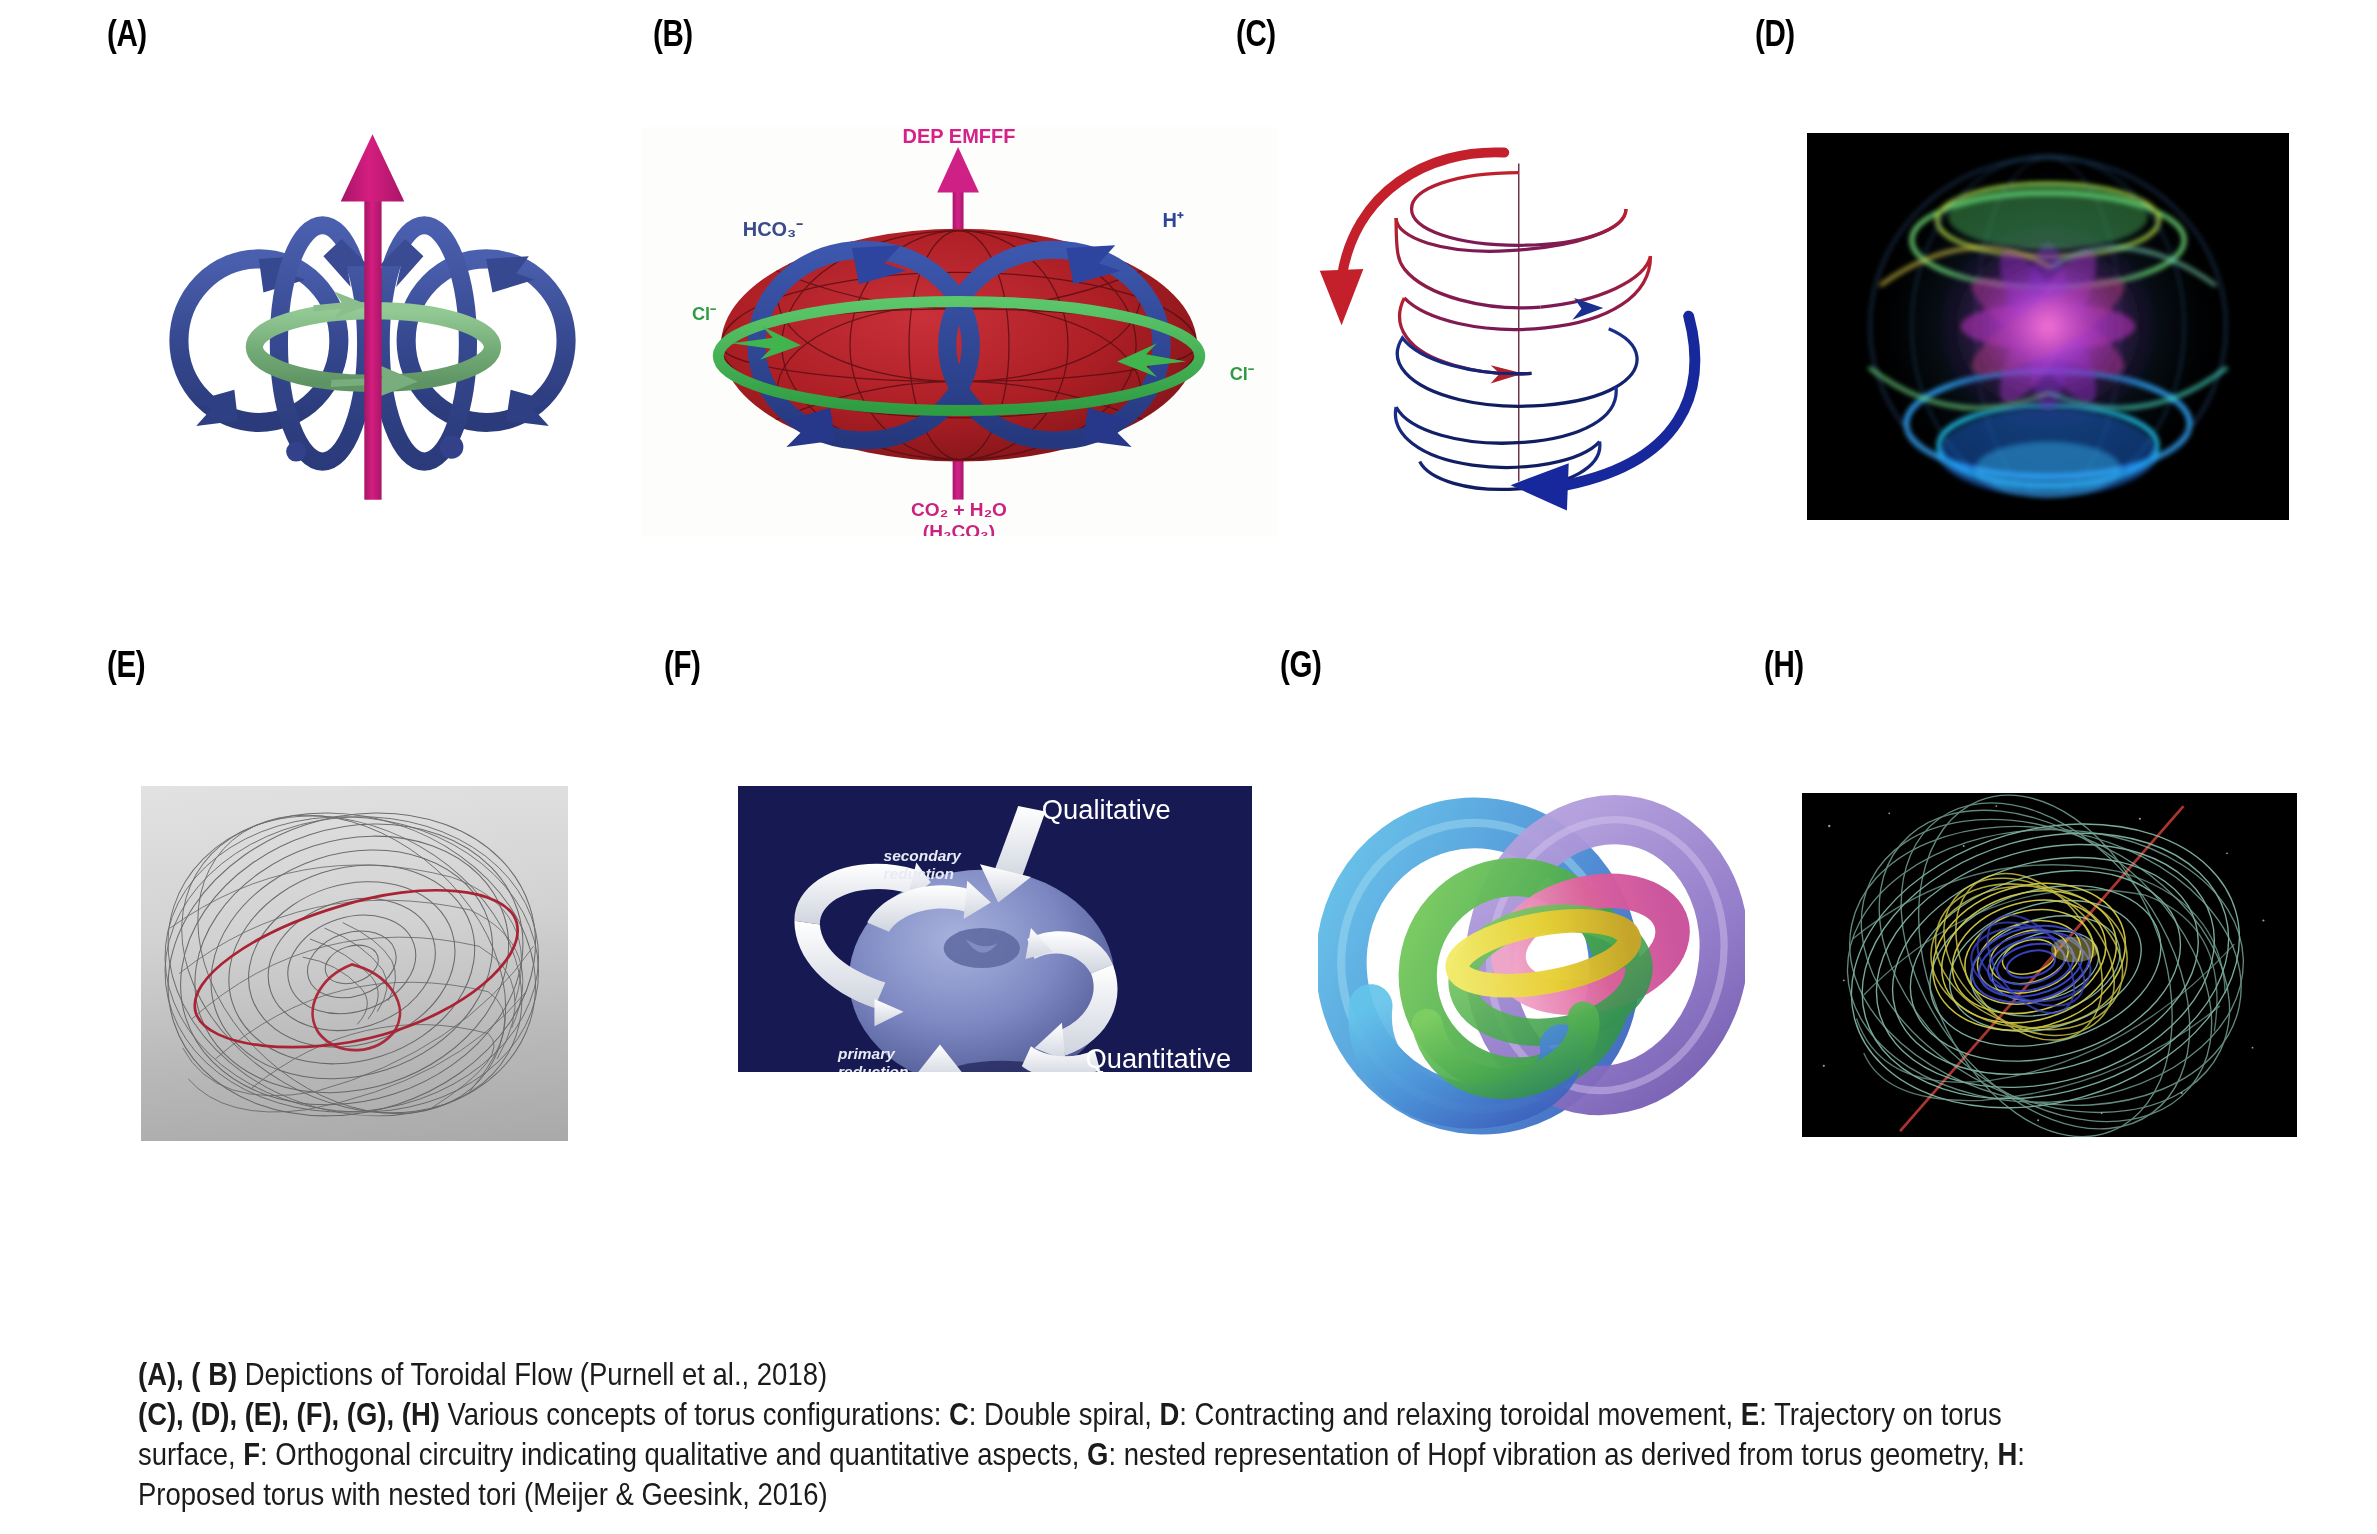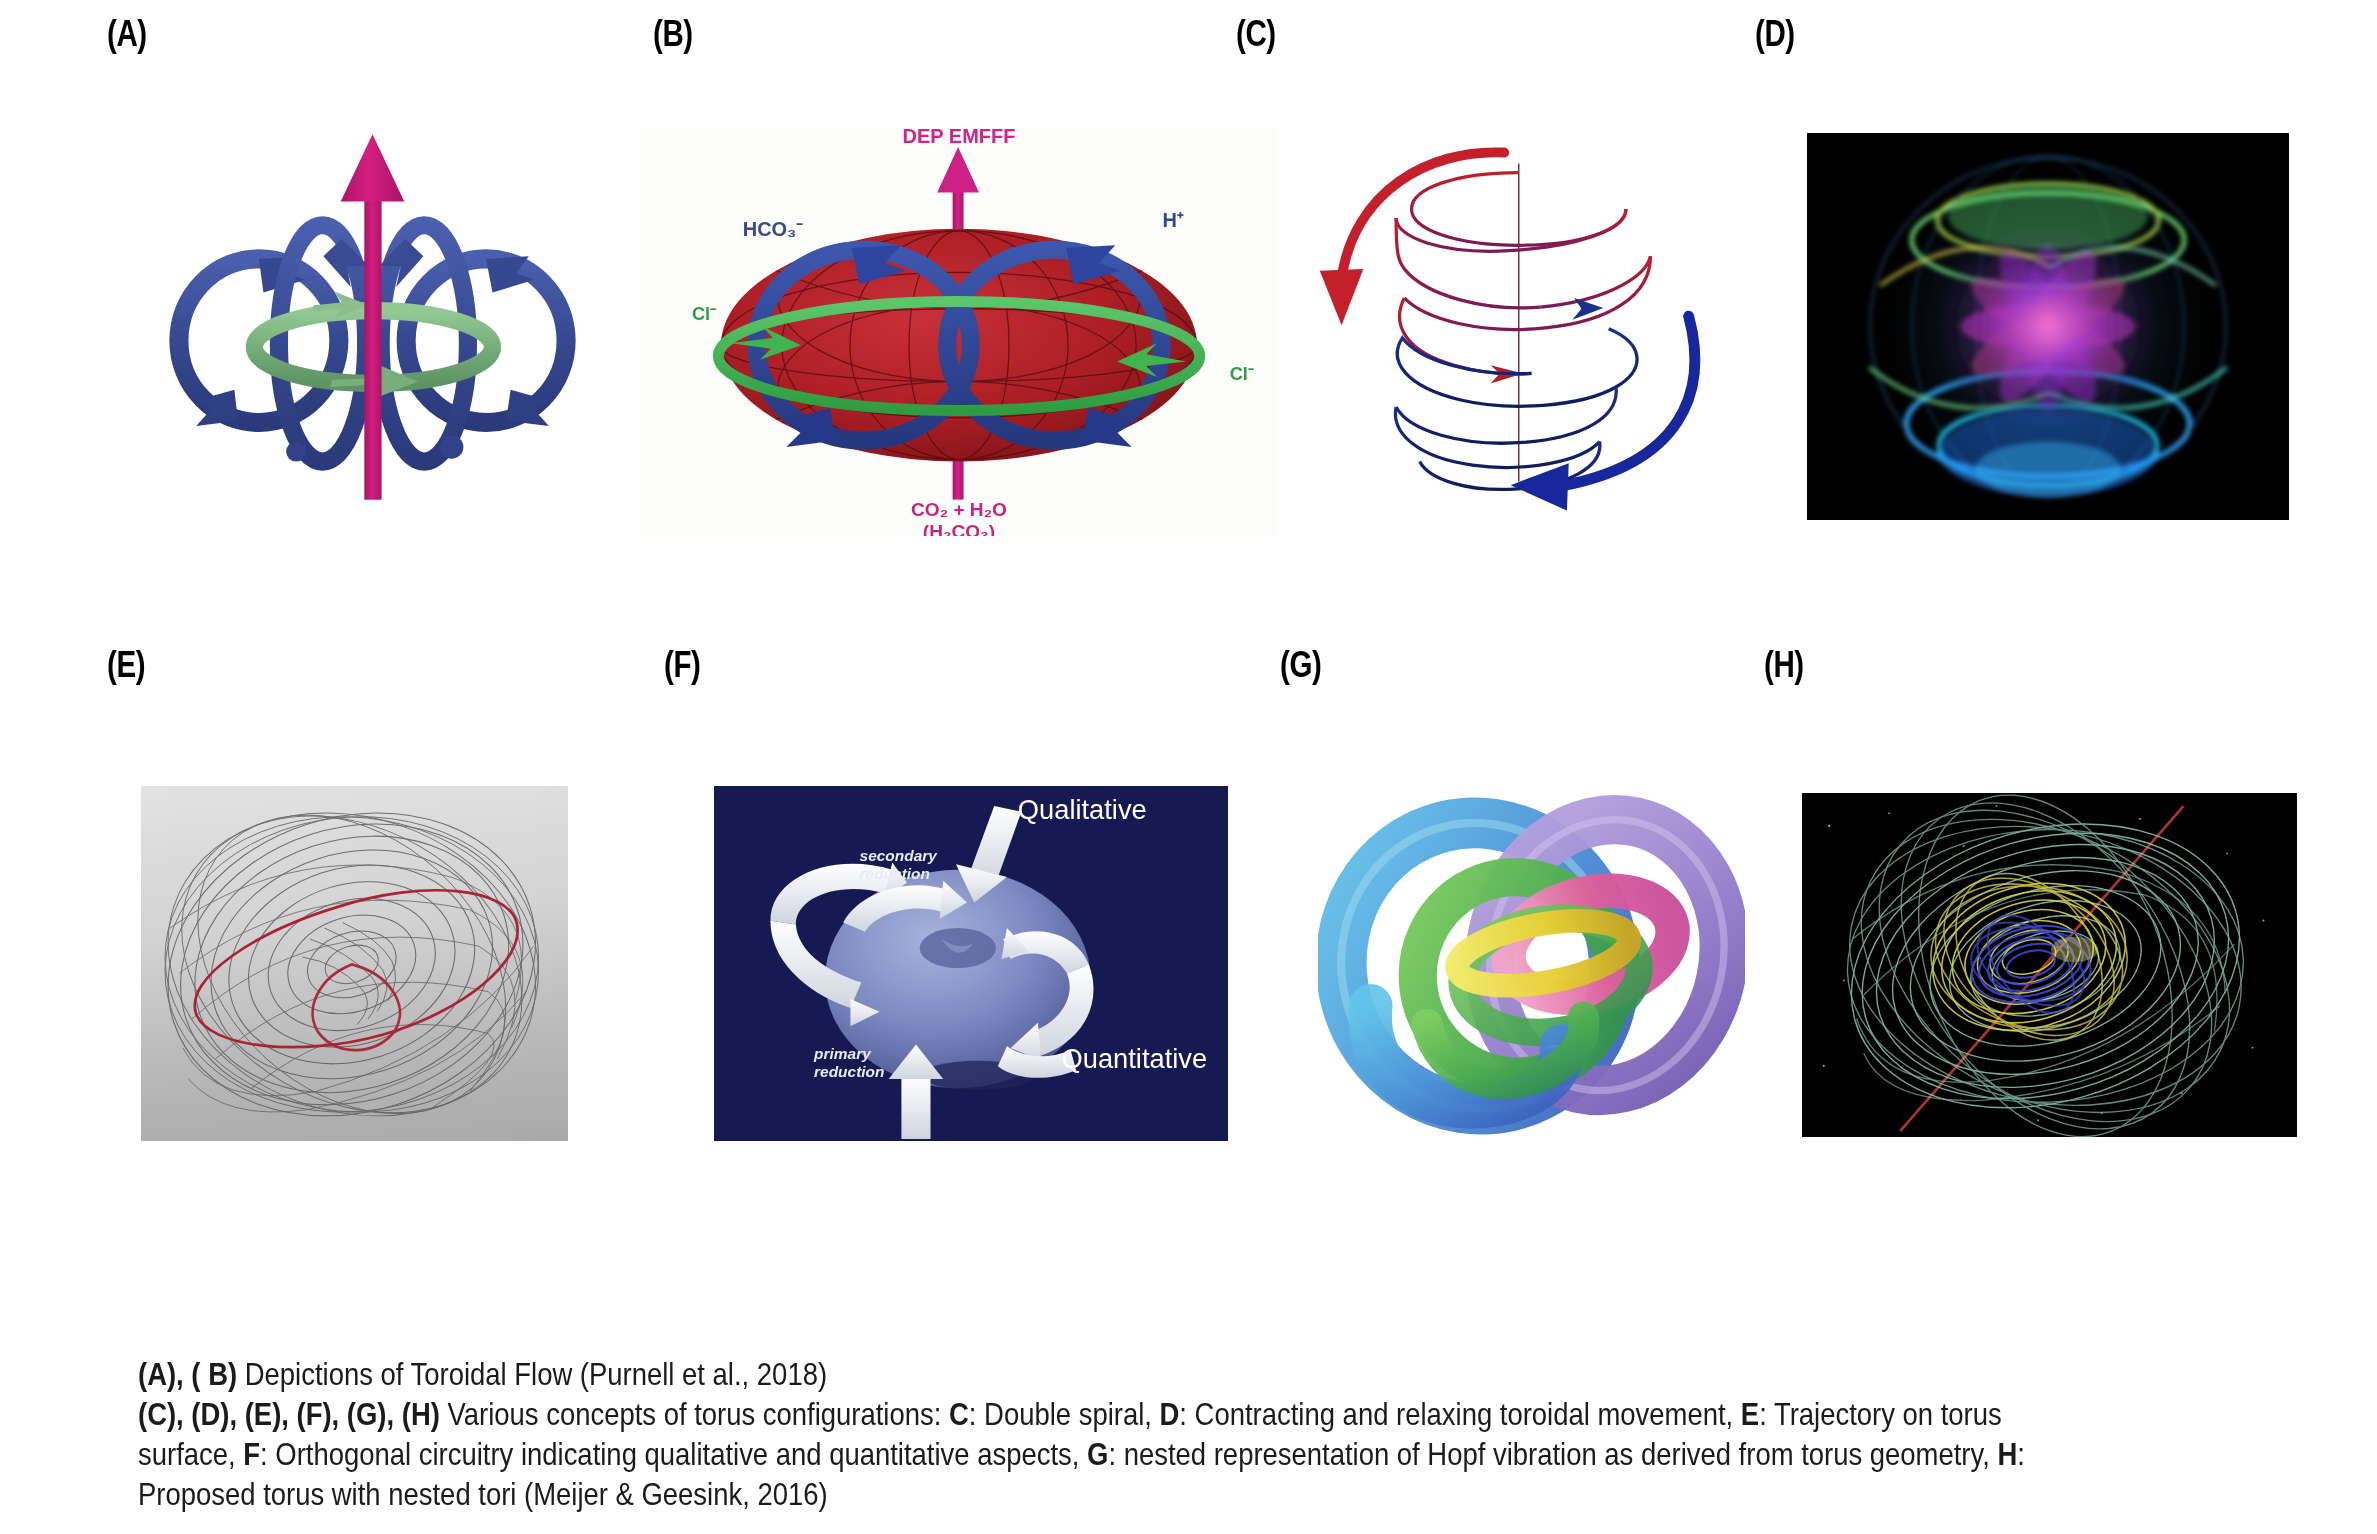--- a/index.html
+++ b/index.html
@@ -340,21 +340,21 @@
     </g>
   </g>
 
   <g fill="none" stroke="#aa2334" stroke-width="3">
     <path d="M 232 130 C 330 120 418 148 420 188 C 422 230 342 272 250 278 C 156 284 58 252 54 212 C 50 172 136 138 232 130 Z" transform="rotate(-12 236 200)"></path>
     <path d="M 232 196 C 272 206 296 240 280 268 C 262 296 216 298 196 272 C 178 246 196 210 232 196 Z" opacity="0.95"></path>
   </g>
 </svg>
 </div>
 
-<div class="navy-frame" style="left:714px; top:786px; width:514px; height:355px;">
+<div class="navy-frame" style="left:738px; top:786px; width:514px; height:286px;">
 <svg class="fig-svg" width="514" height="355" viewBox="0 0 565 390">
   <defs>
     <radialGradient id="torusBlue" cx="40%" cy="32%" r="72%">
       <stop offset="0%" stop-color="#a8b2dd"></stop>
       <stop offset="55%" stop-color="#7d88c2"></stop>
       <stop offset="100%" stop-color="#4c558f"></stop>
     </radialGradient>
     <linearGradient id="whArrow" x1="0" y1="0" x2="0" y2="1">
       <stop offset="0%" stop-color="#ffffff"></stop>
       <stop offset="100%" stop-color="#cfd4de"></stop>

